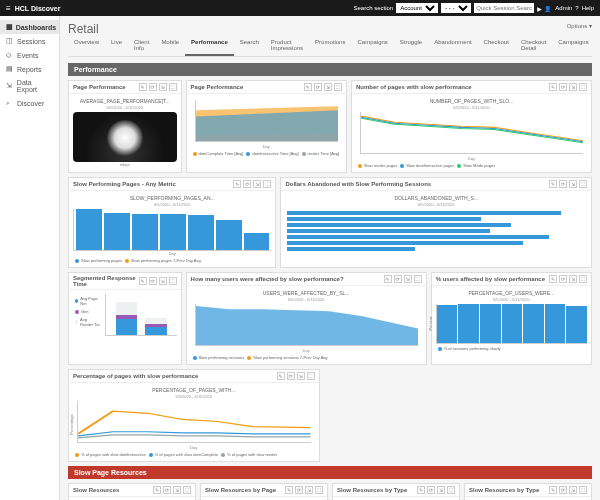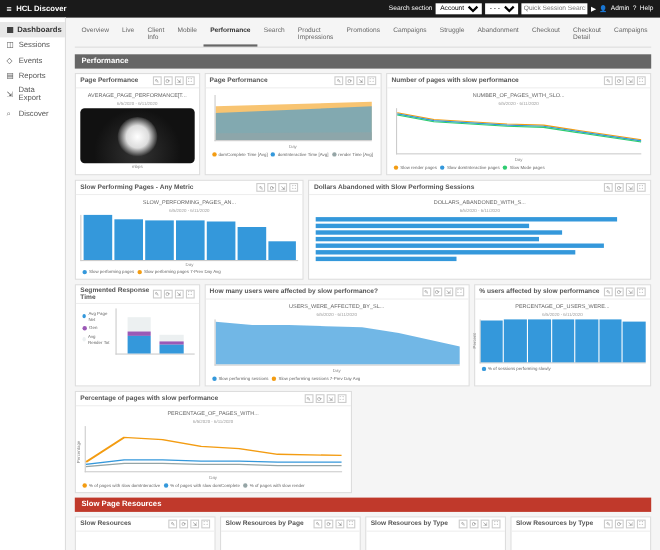--- a/index.html
+++ b/index.html
@@ -94,20 +94,24 @@
         <span class="sidebar-icon">⇲</span>
         <span>Data Export</span>
       </div>
     <div class="sidebar-item">
         <span class="sidebar-icon">⌕</span>
         <span>Discover</span>
       </div>
   </div>
 
   <div class="content">
+    <div>
+      <span class="page-title">Retail</span>
+      <span class="options-link">Options ▾</span>
+    </div>
 
     <div class="tabs">
       <div class="tab">Overview</div>
       <div class="tab">Live</div>
       <div class="tab">Client Info</div>
       <div class="tab">Mobile</div>
       <div class="tab active">Performance</div>
       <div class="tab">Search</div>
       <div class="tab">Product Impressions</div>
       <div class="tab">Promotions</div>

